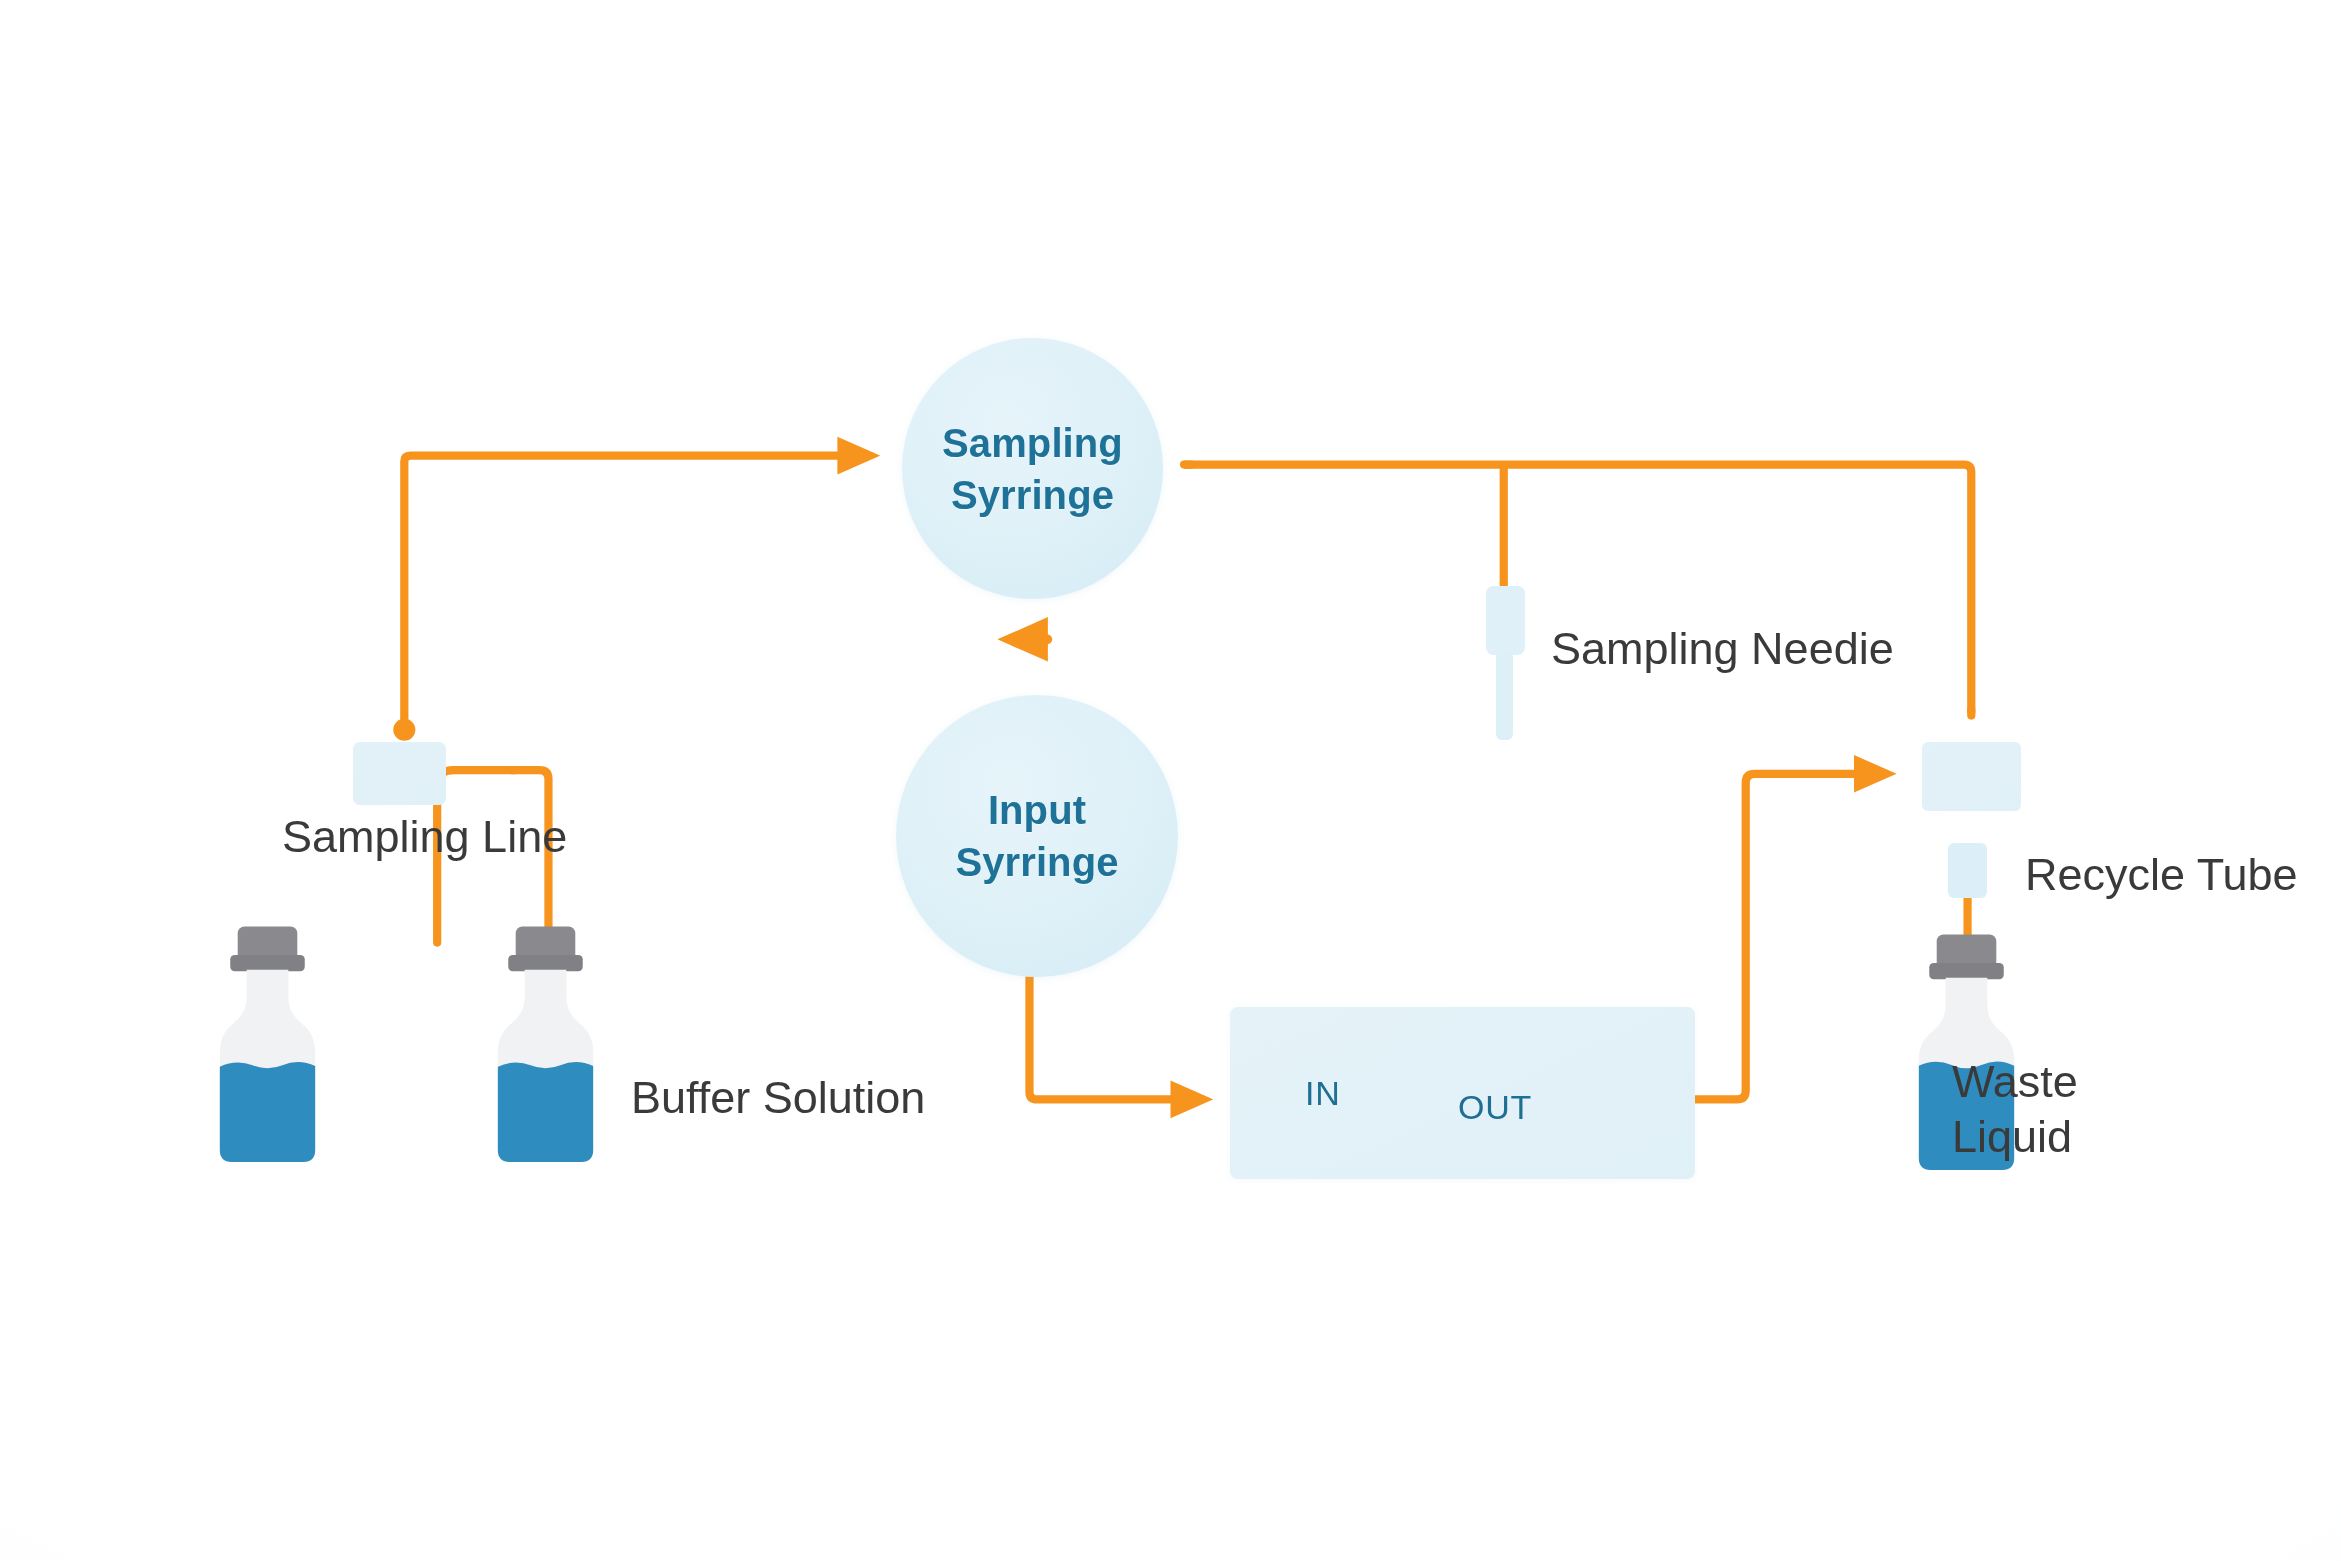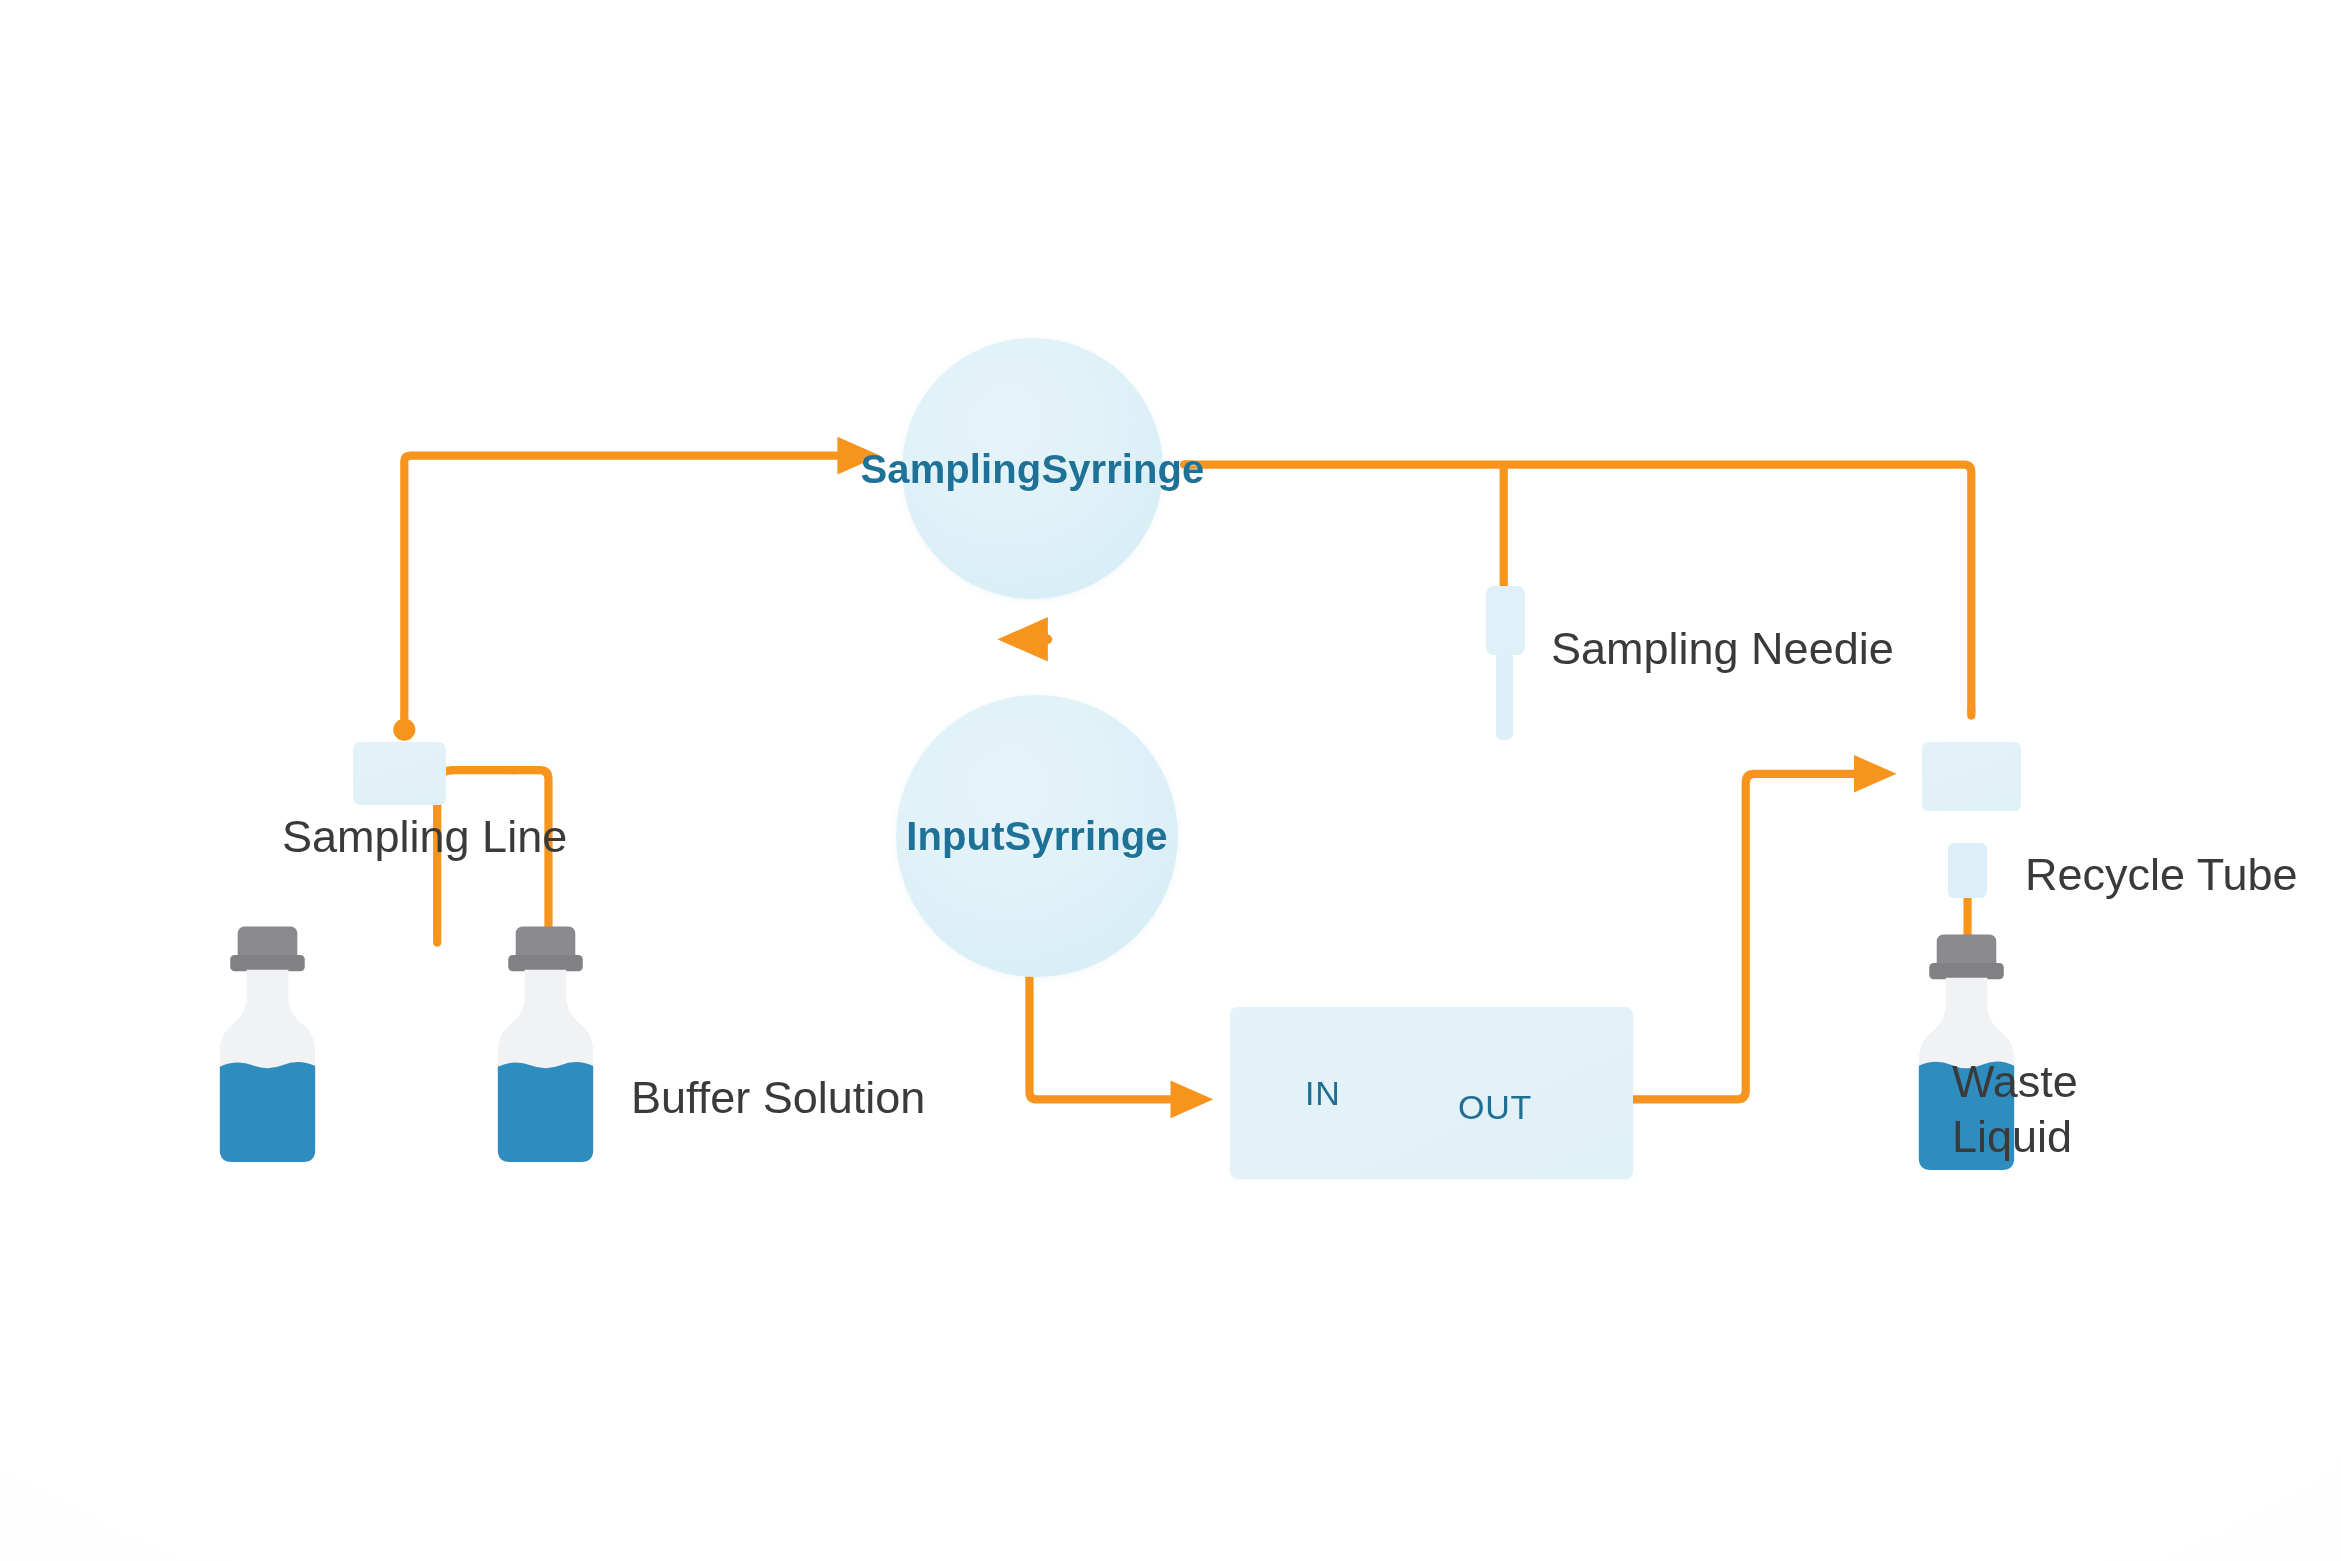--- a/index.html
+++ b/index.html
@@ -28,21 +28,21 @@
     width: 2342px;
     height: 1561px;
     pointer-events: none;
   }
 
   
   .node-circle {
     position: absolute;
     border-radius: 50%;
     display: flex;
-    flex-direction: row;
+    flex-direction: column;
     align-items: center;
     justify-content: center;
     text-align: center;
     background:
       radial-gradient(circle at 40% 32%, #e6f4fa 0%, #e0f1f8 45%, #d9eef6 75%, #d4ebf4 100%);
     box-shadow: 0 1.5px 7.5px rgba(120,170,195,0.10);
   }
   .node-circle .ctext {
     color: #1f7297;
     font-size: 40px;
@@ -158,21 +158,21 @@
   <div class="node-circle" style="left:902px; top:338px; width:261px; height:261px;">
     <div class="ctext">Sampling</div>
     <div class="ctext">Syrringe</div>
   </div>
 
   <div class="node-circle" style="left:896px; top:695px; width:282px; height:282px;align-items:center;">
     <div class="ctext">Input</div>
     <div class="ctext">Syrringe</div>
   </div>
 
-  <div class="inout-box" style="left:1230px; top:1007px; width:403px; height:172px;">
+  <div class="inout-box" style="left:1230px; top:1007px; width:465px; height:172px;">
     <div class="inout-label" style="left:75px; top:67px;">IN</div>
     <div class="inout-label" style="left:228px; top:81px;">OUT</div>
   </div>
 
   <div class="lb-box" style="left:353px; top:742px; width:93px; height:63px; border-radius:6.7px;"></div>
 
   <div class="needle-head" style="left:1486px; top:586px; width:39px; height:69px;"></div>
   <div class="needle-stem" style="left:1496px; top:651px; width:17px; height:89px;"></div>
 
   <div class="lb-box" style="left:1922px; top:742px; width:99px; height:69px; border-radius:6px;"></div>

